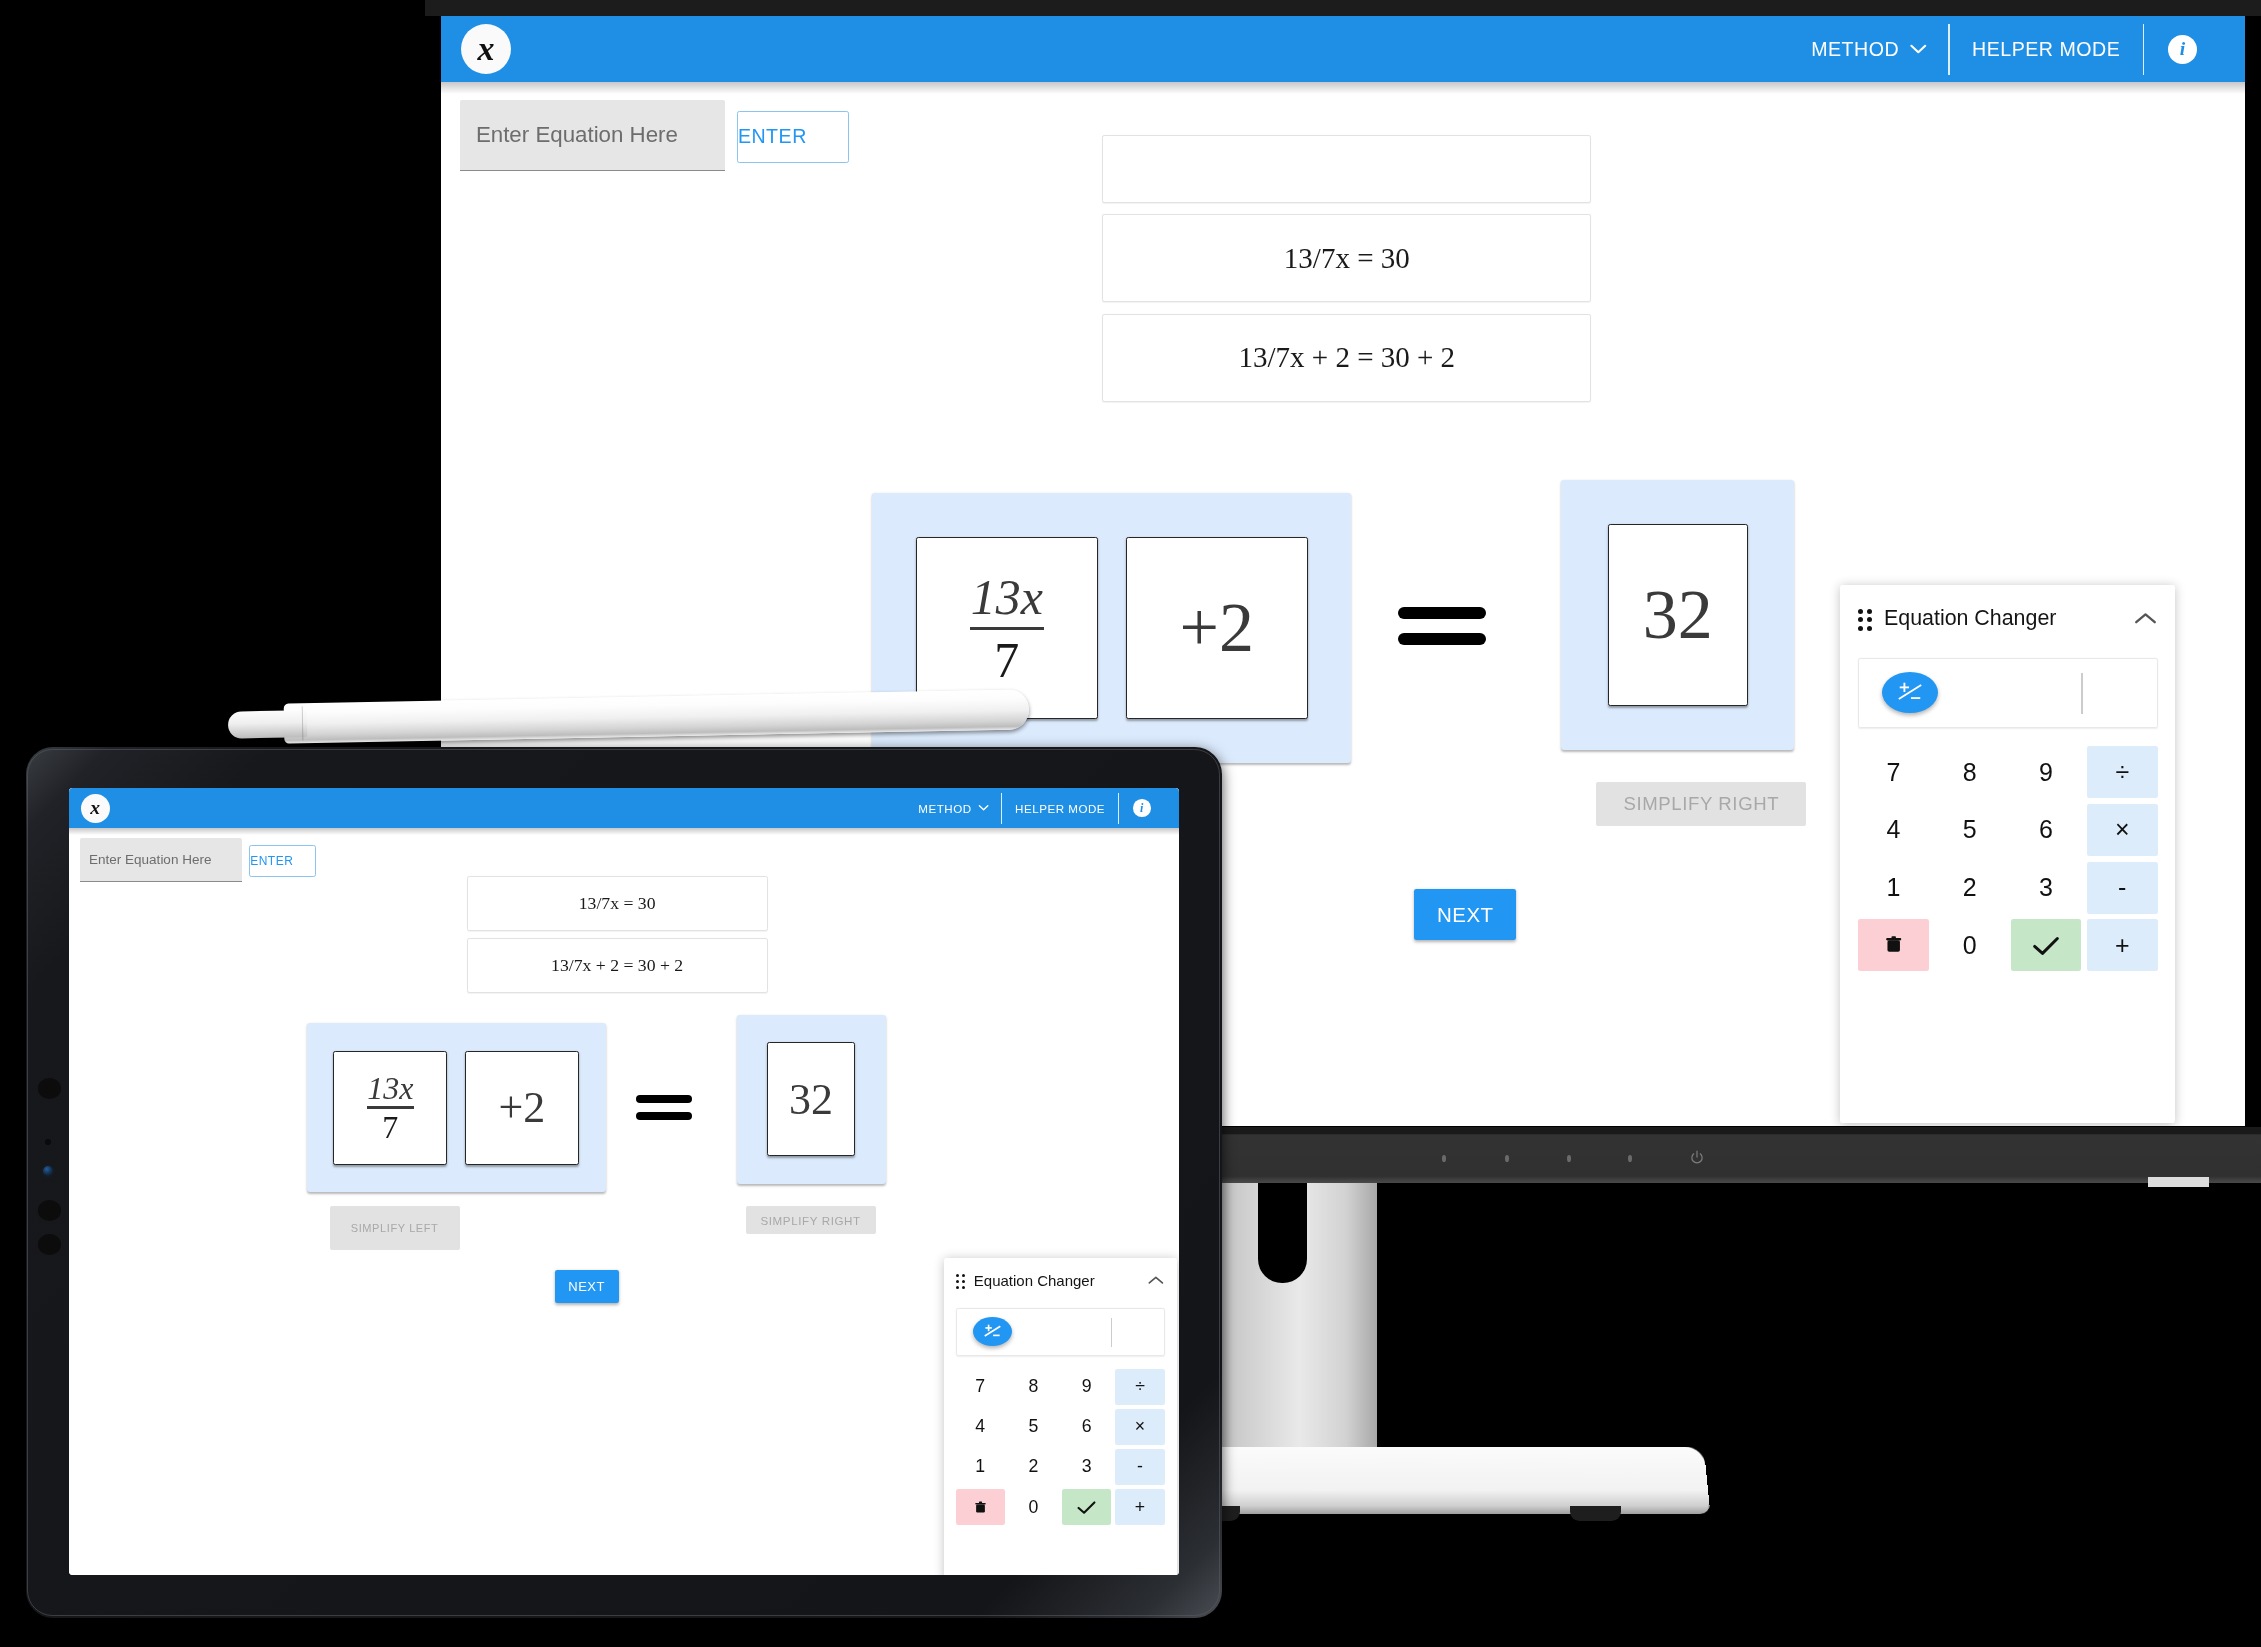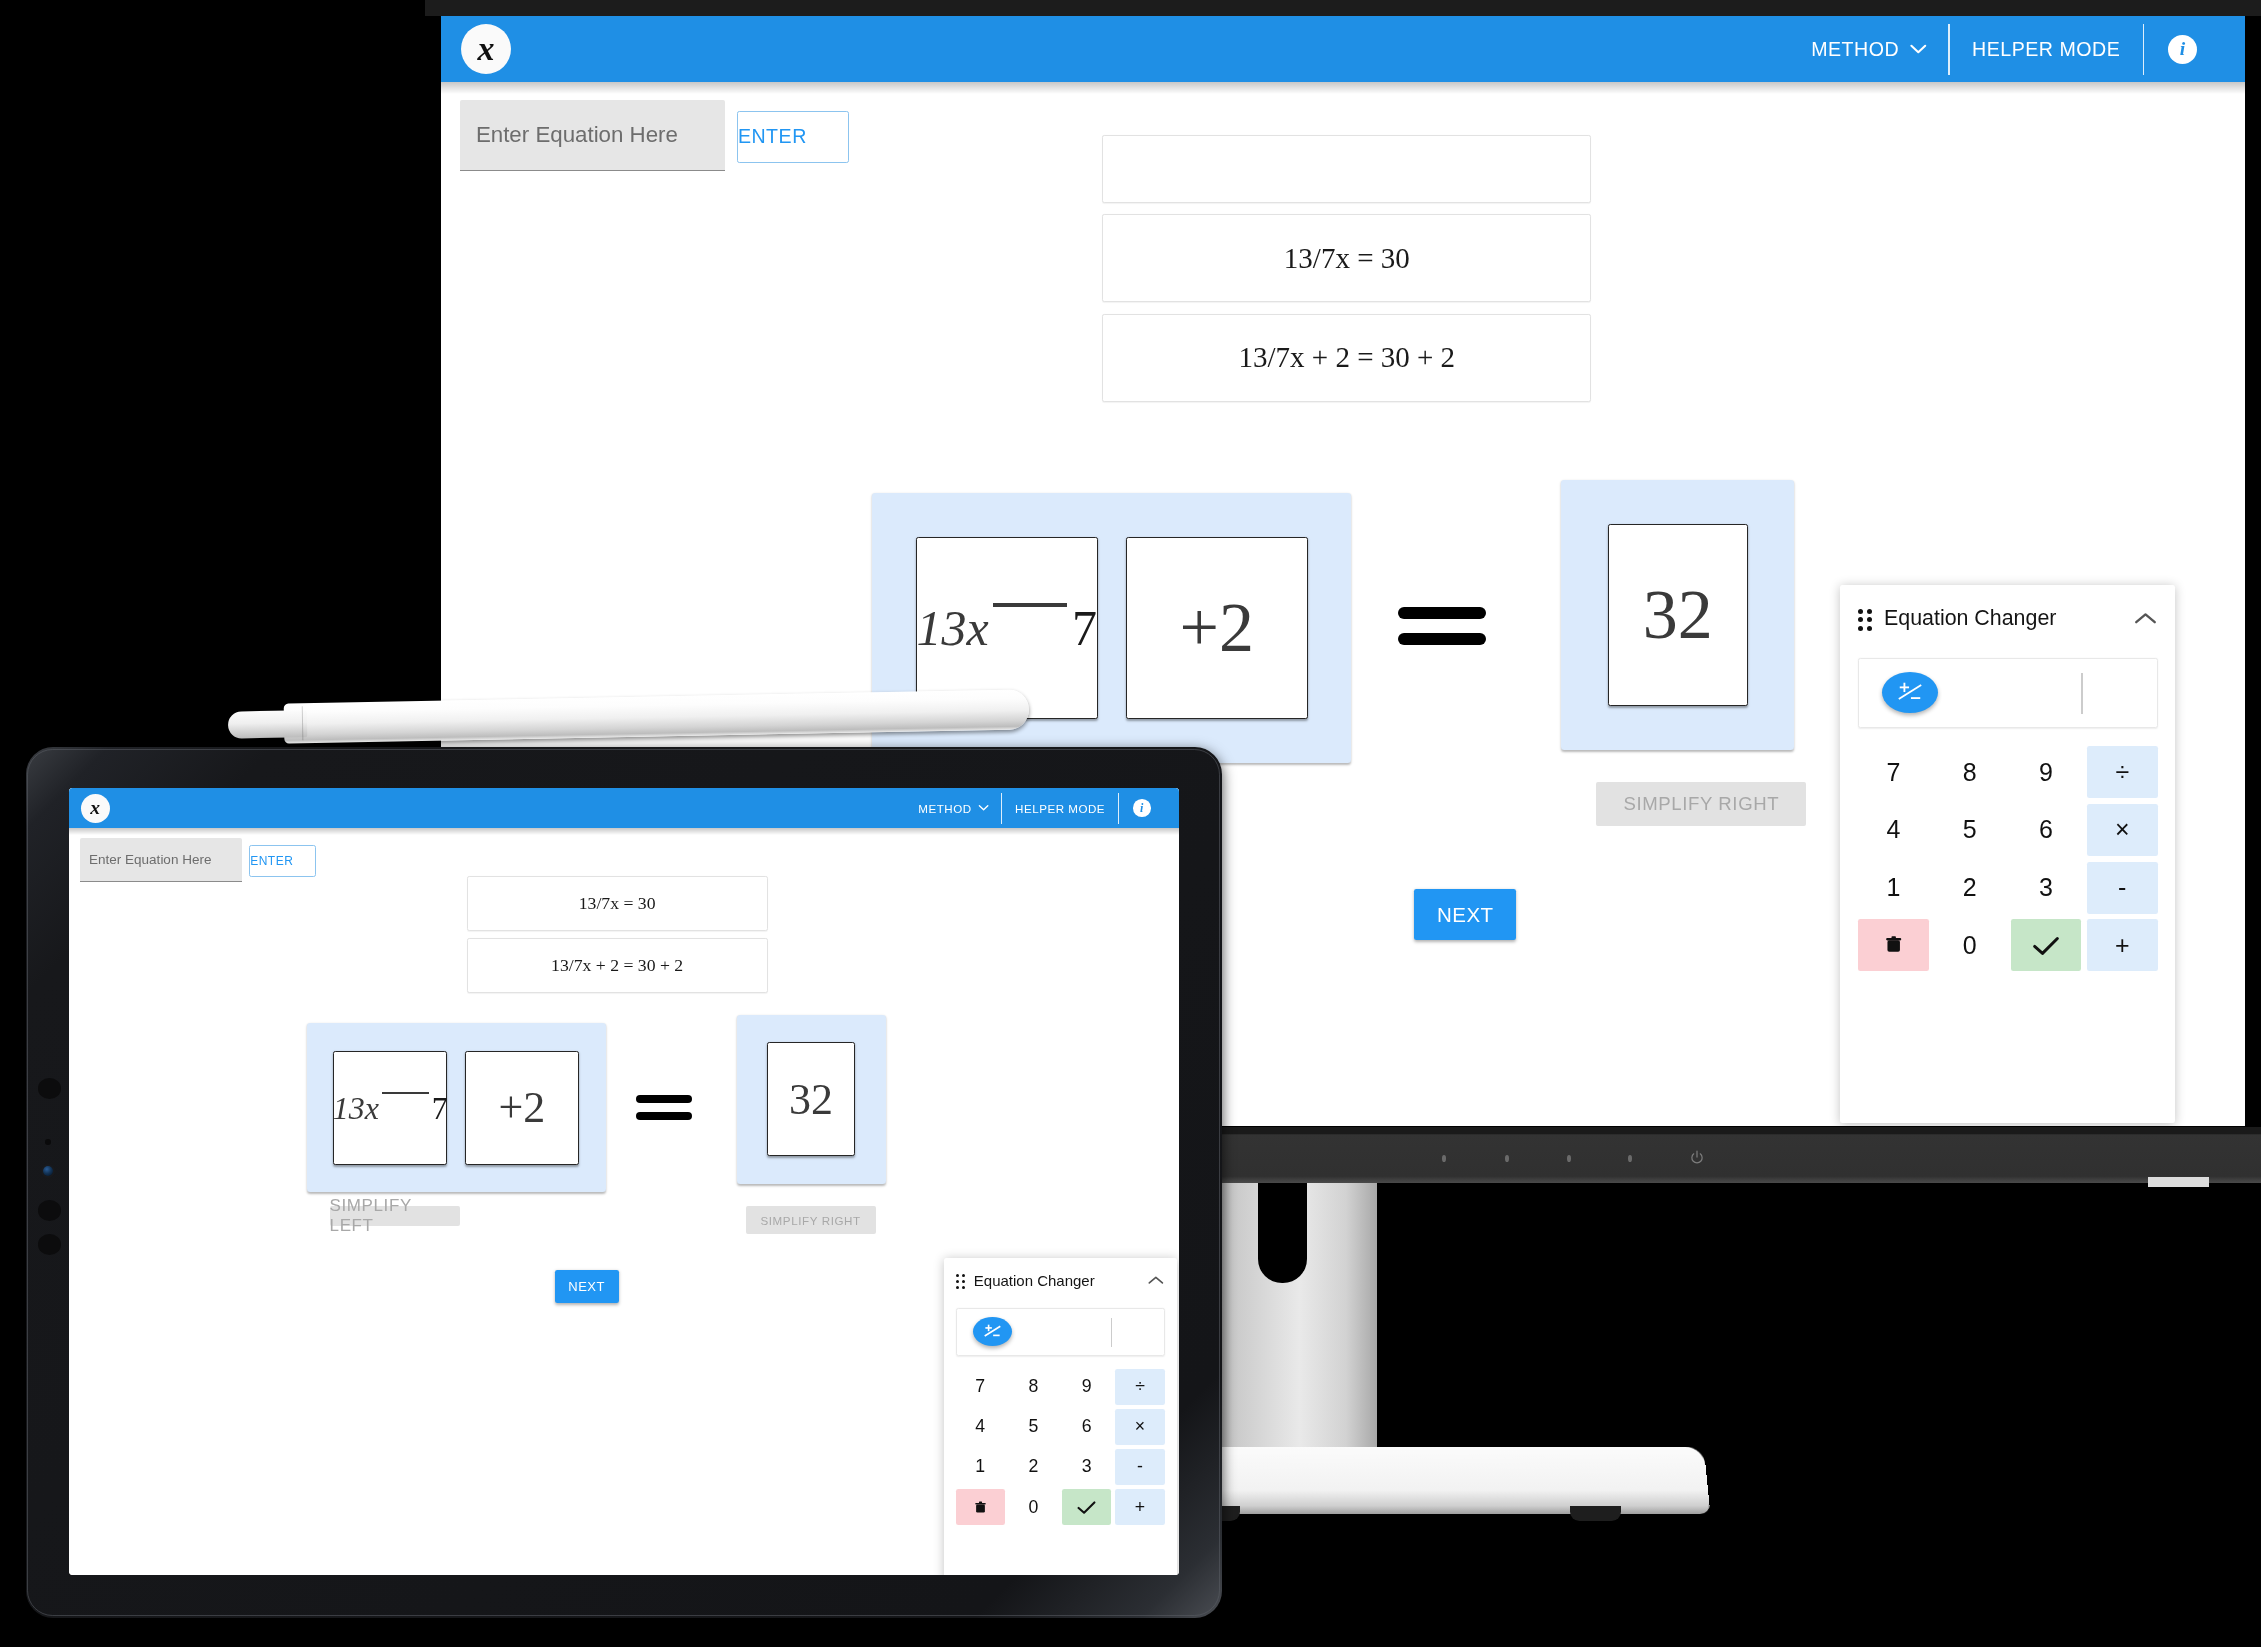--- a/index.html
+++ b/index.html
@@ -64,21 +64,21 @@
   .eqrow { display:flex; align-items:center; }
   .eq-input { background:#e6e6e6; border:none; border-bottom:0.9px solid #8b8b8b; color:#6d6d6d; display:flex; align-items:center; border-radius:1.9px 1.9px 0 0; }
   .enter-btn { border:0.5px solid #8cc4ef; border-radius:2.3px; color:#2196f3; background:#fff; display:flex; align-items:center; letter-spacing:0.5px; }
 
   .hist-box { border:0.5px solid #e2e2e2; border-radius:2.3px; background:#fff; display:flex; align-items:center; justify-content:center; box-shadow:0 0.5px 0.9px rgba(0,0,0,.05); }
   .math { font-family:"Liberation Serif", serif; color:#1a1a1a; }
   .mathi { font-family:"Liberation Serif", serif; font-style:italic; }
 
   .tilegroup { background:#dbeafc; border-radius:3.3px; display:flex; align-items:center; justify-content:center; box-shadow:0 1.4px 2.3px rgba(0,0,0,.28); }
   .tile { background:#fff; border:0.5px solid #262626; border-radius:2.3px; display:flex; align-items:center; justify-content:center; box-shadow:0 1.9px 2.3px rgba(0,0,0,.35); }
-  .frac { display:flex; flex-direction:row; color:#3a3a3a; font-family:"Liberation Serif", serif; line-height:1; }
+  .frac { display:flex; flex-direction:column; align-items:center; color:#3a3a3a; font-family:"Liberation Serif", serif; line-height:1; }
   .frac-bar { background:#3a3a3a; }
   .equals { display:flex; flex-direction:column; justify-content:center; }
   .equals span { background:#000; border-radius:18.6px; display:block; }
 
   .simplify-btn { background:#e2e2e2; color:#a8a8a8; border-radius:1.9px; display:flex; align-items:center; justify-content:center; letter-spacing:0.6px; }
   .next-btn { background:#2196f3; color:#fff; border-radius:2.3px; display:flex; align-items:center; justify-content:center; letter-spacing:0.5px; box-shadow:0 1.9px 3.3px rgba(0,0,0,.3); }
 
   
   .changer { background:#fff; border-radius:2.3px; box-shadow:0 1.9px 10.2px rgba(0,0,0,.24); }
   .changer-head { display:flex; align-items:center; }
@@ -372,21 +372,21 @@
             <span style="width:56px;height:8px;"></span>
             <span style="width:56px;height:8px;"></span>
           </div>
 
           <div class="tilegroup" style="position:absolute;left:430px;top:-8.4px;width:149px;height:169px;">
             <div class="tile" style="width:88px;height:114px;">
               <span class="math" style="font-size:44px;color:#3a3a3a;">32</span>
             </div>
           </div>
 
-          <div class="simplify-btn" style="position:absolute;left:23px;top:183px;width:130px;height:20px;font-size:17px;">
+          <div class="simplify-btn" style="position:absolute;left:23px;top:183px;width:130px;height:44px;font-size:11px;">
             <span>SIMPLIFY LEFT</span>
           </div>
           <div class="simplify-btn" style="position:absolute;left:439px;top:183px;width:130px;height:28px;font-size:11.6px;">
             <span>SIMPLIFY RIGHT</span>
           </div>
 
           <div class="next-btn" style="position:absolute;left:248px;top:247px;width:64px;height:33px;font-size:13px;">
             <span>NEXT</span>
           </div>
         </div>

